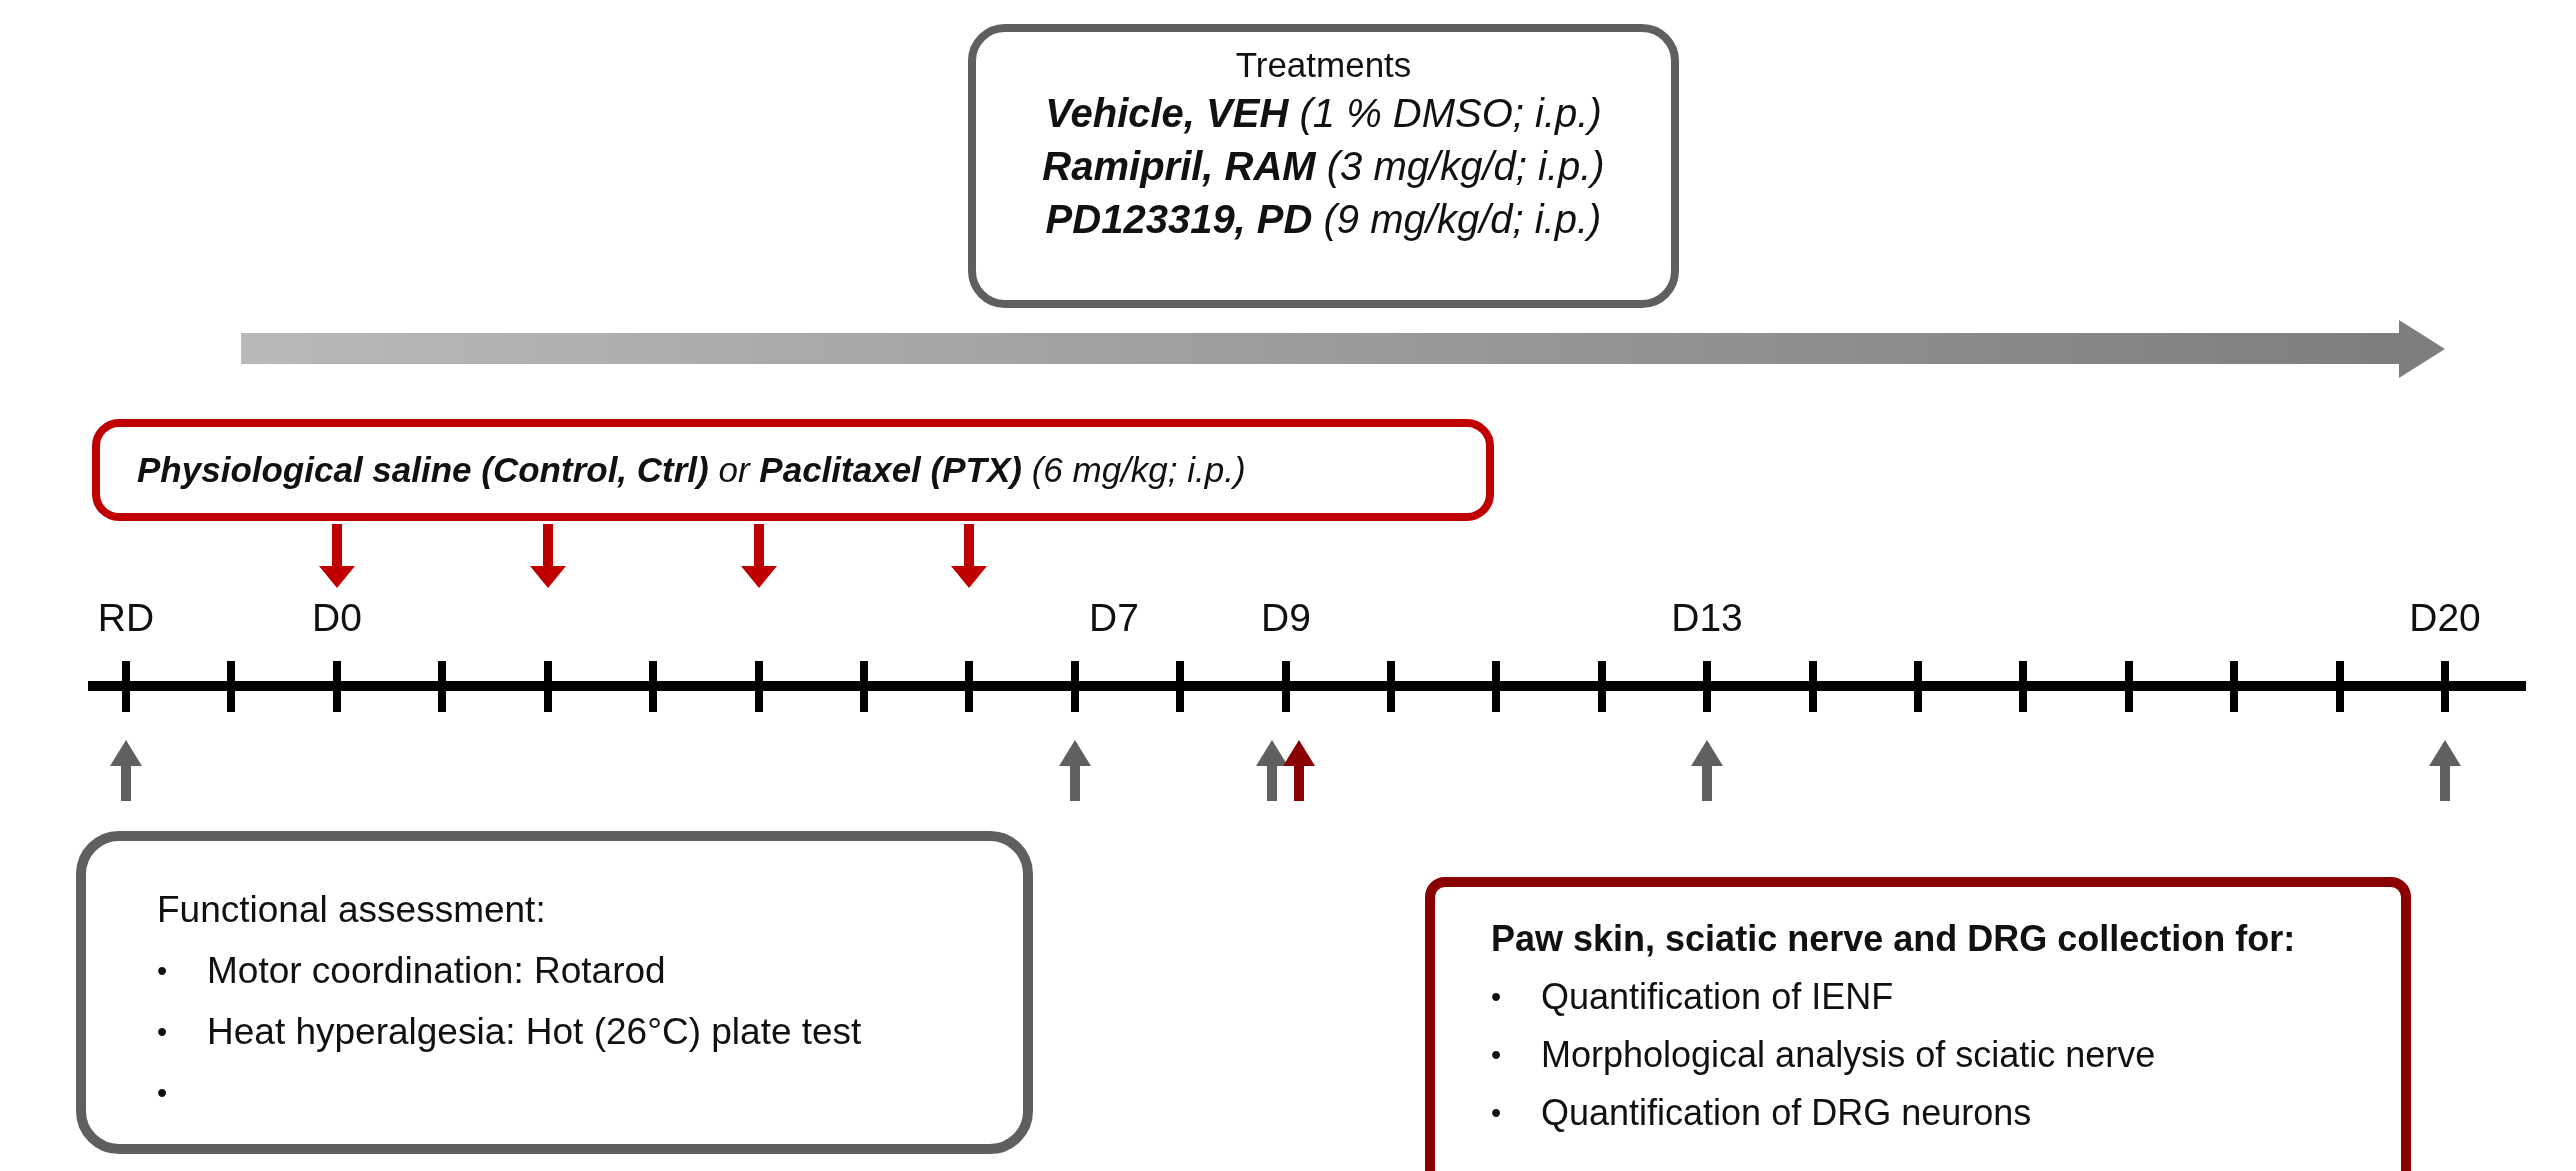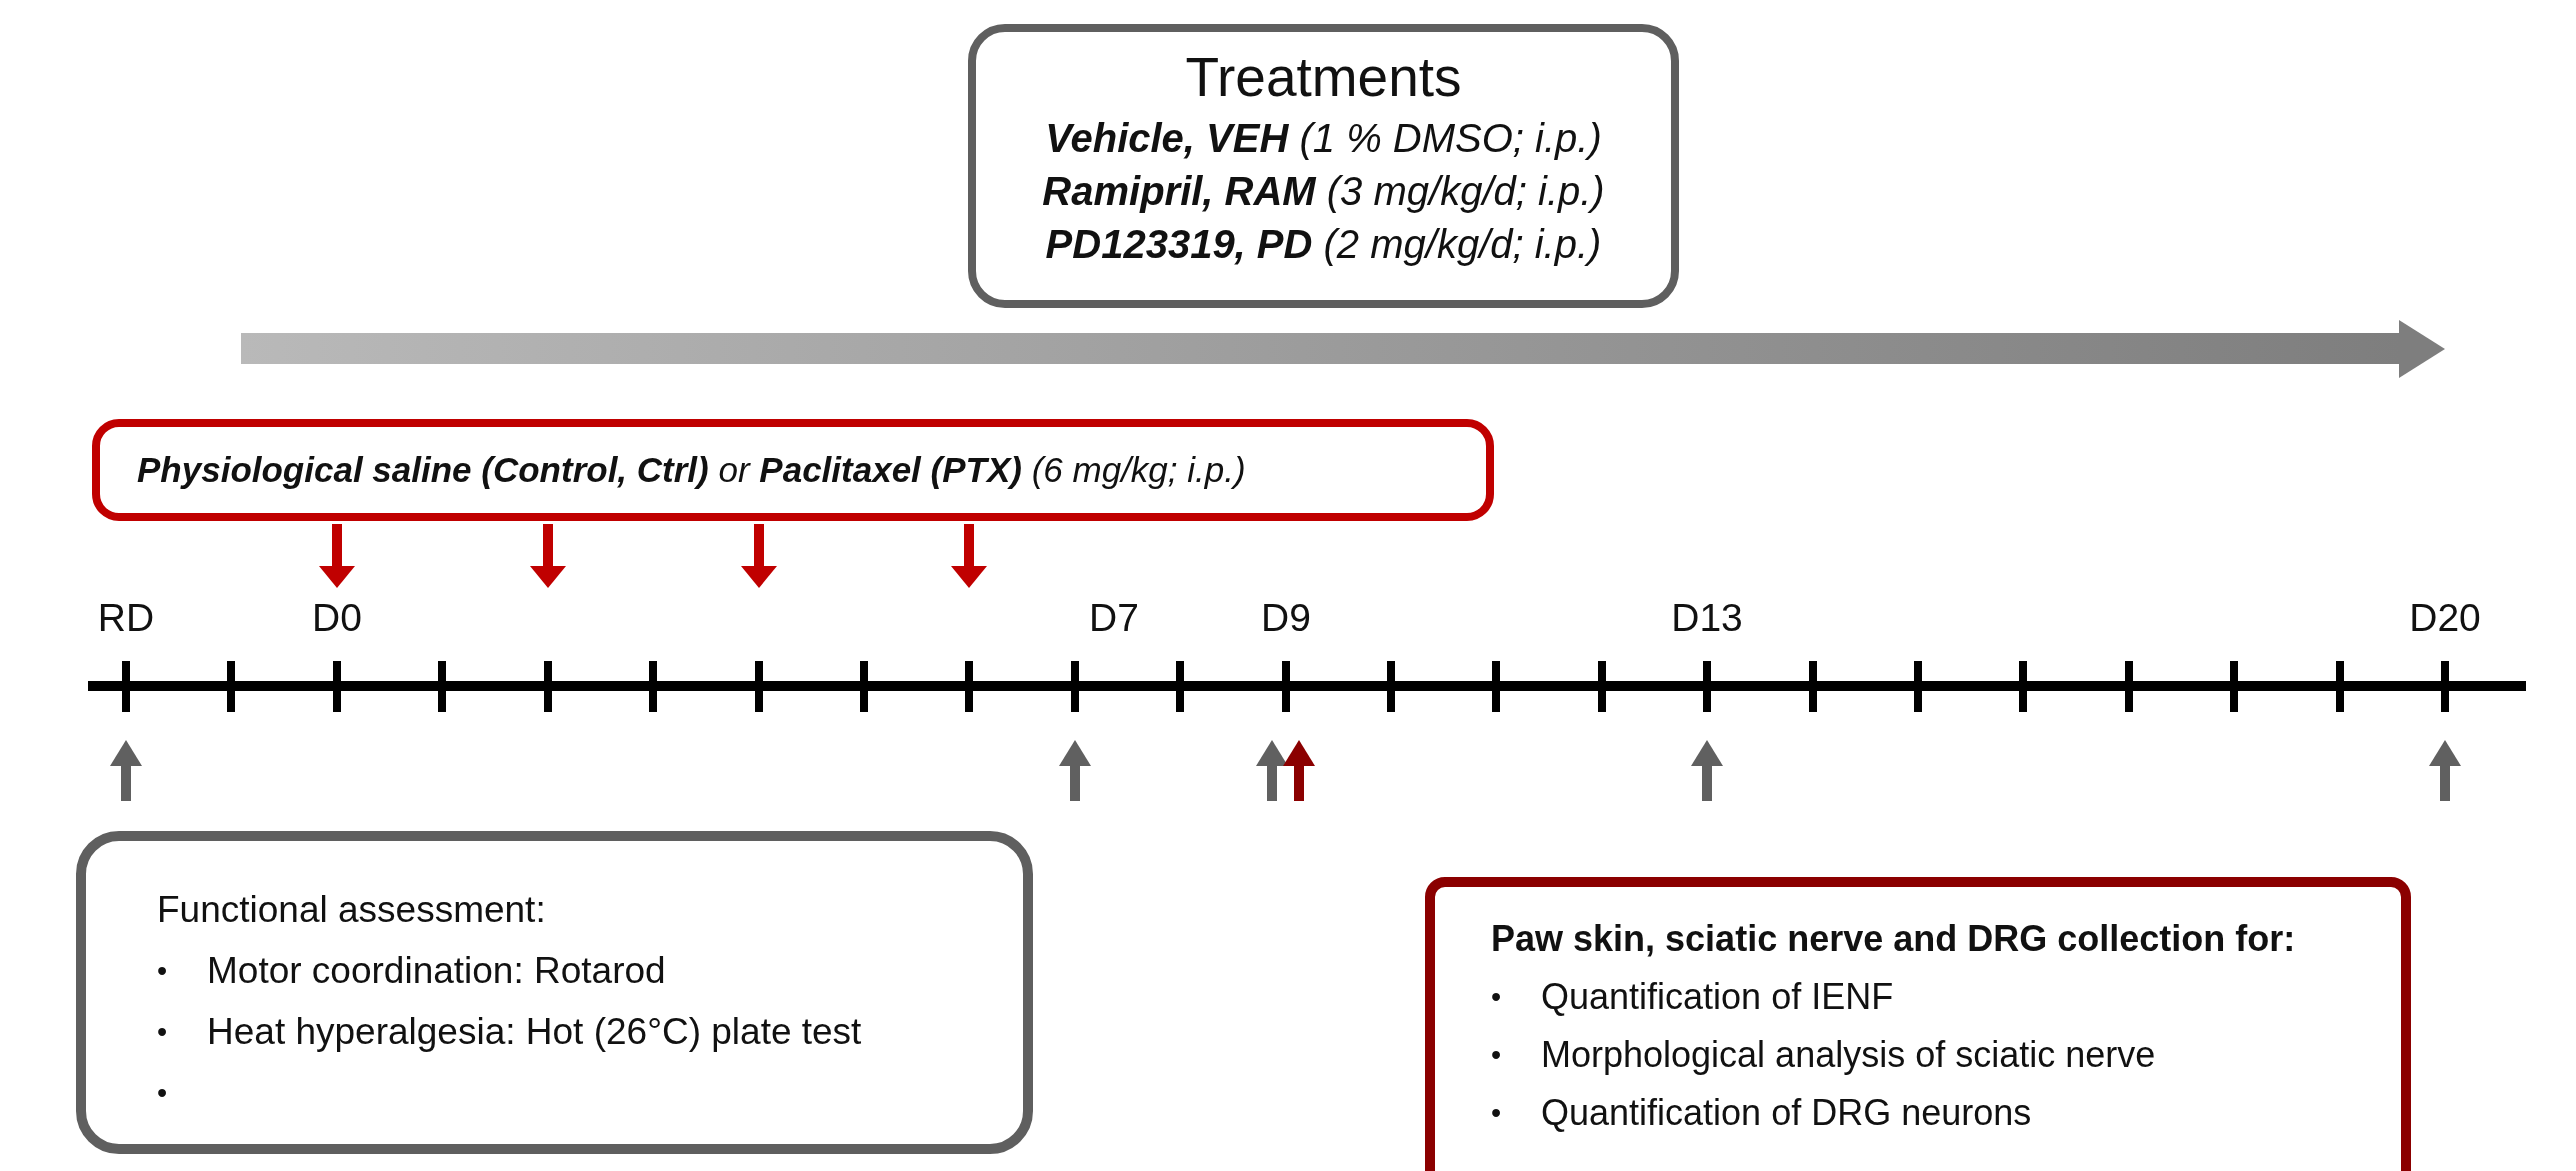--- a/index.html
+++ b/index.html
@@ -8,21 +8,21 @@
     font-family:"Liberation Sans", sans-serif; color:#111; overflow:hidden;
   }
   .box{position:absolute; background:#fff; box-sizing:border-box;}
 
   
   .treatments{
     left:968px; top:24px; width:711px; height:284px;
     border:8.8px solid var(--box-border-gray,#5f5f5f); border-radius:37px;
     text-align:center; padding-top:11.2px;
   }
-  .treat-title{font-size:55px; line-height:1.25;}
+  .treat-title{font-size:35px; line-height:1.25;}
   .treat-line{font-size:40px; line-height:1.32; white-space:nowrap;}
   .seg{font-weight:400;font-style:italic;}
   .seg.bold{font-weight:700;}
 
   
   .grad-bar{
     position:absolute; left:241px; top:333px; width:2160px; height:30.5px;
     background:linear-gradient(to right, var(--gradient-light,#b9b9b9), var(--gradient-dark,#7e7e7e));
   }
   .grad-head{
@@ -78,21 +78,21 @@
 </head>
 <body>
 
 <div class="canvas">
 
   <div class="box treatments">
     <div class="treat-title">Treatments</div>
     <div>
         <div class="treat-line"><span class="seg bold">Vehicle, VEH</span><span class="seg"> (1 % DMSO; i.p.)</span></div>
         <div class="treat-line"><span class="seg bold">Ramipril, RAM</span><span class="seg"> (3 mg/kg/d; i.p.)</span></div>
-        <div class="treat-line"><span class="seg bold">PD123319, PD</span><span class="seg"> (2 mg/kg/d; i.p.)</span></div>
+        <div class="treat-line"><span class="seg bold">PD123319, PD</span><span class="seg"> (9 mg/kg/d; i.p.)</span></div>
       </div>
   </div>
 
   <div>
     <div class="grad-bar"></div>
     <div class="grad-head"></div>
   </div>
 
   <div class="box injection">
     <div><span class="seg bold">Physiological saline (Control, Ctrl)</span><span class="seg"> or </span><span class="seg bold">Paclitaxel (PTX)</span><span class="seg"> (6 mg/kg; i.p.)</span></div>

